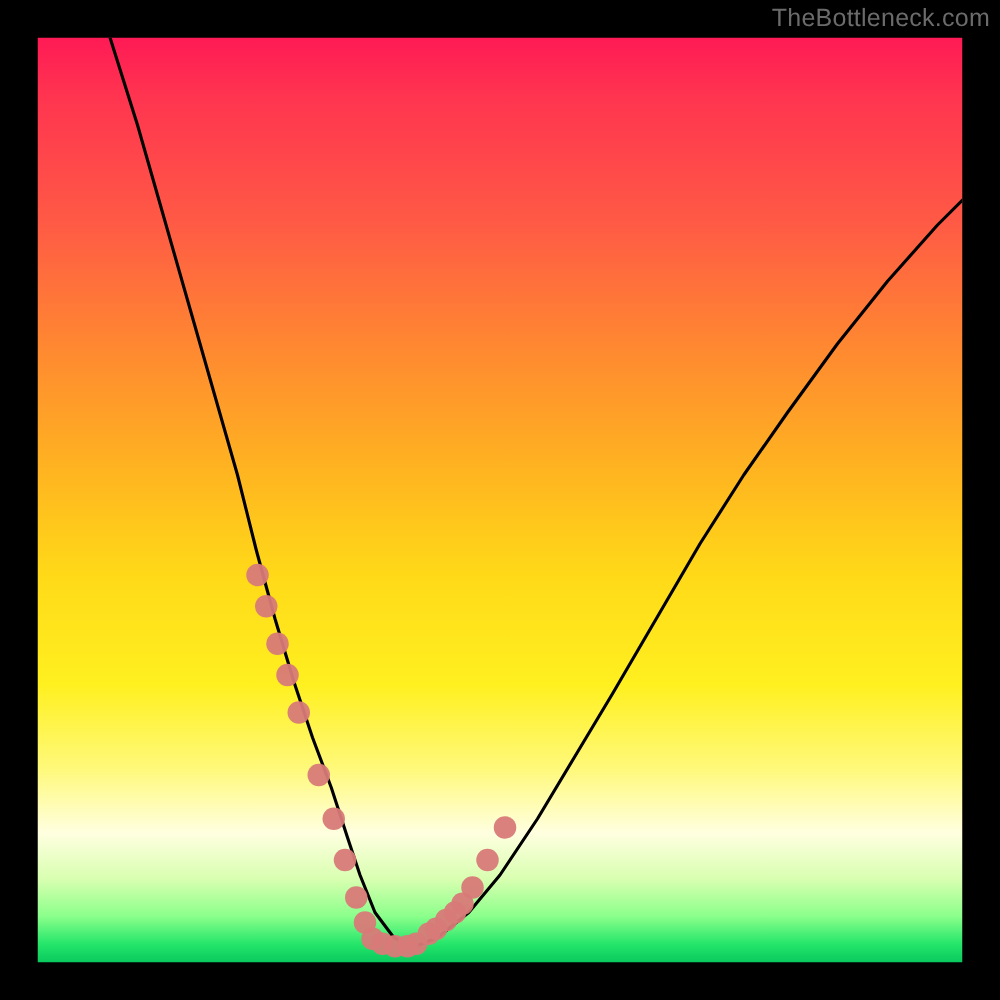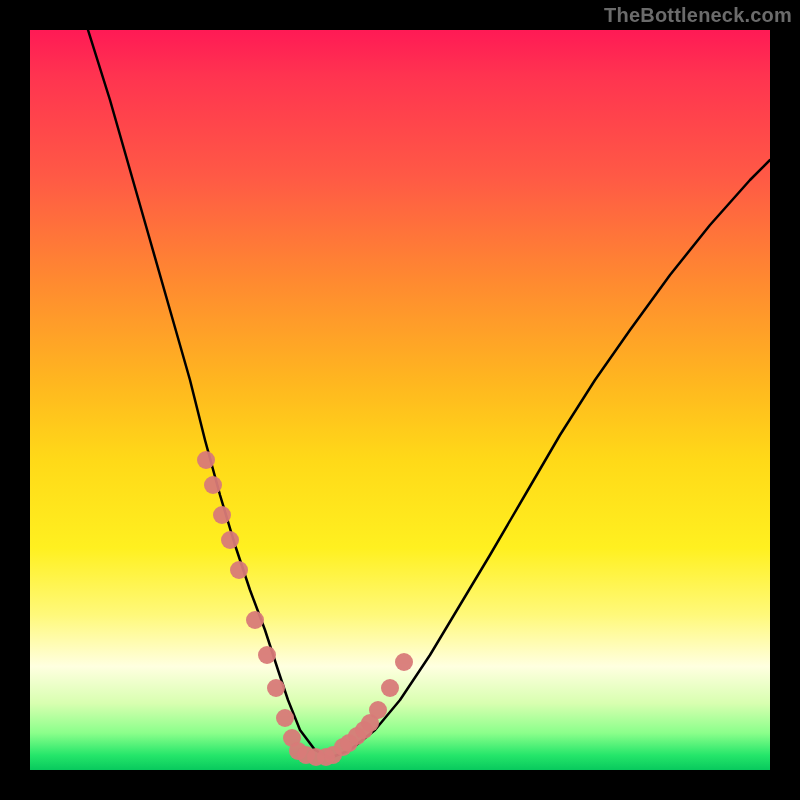--- a/index.html
+++ b/index.html
@@ -62,21 +62,21 @@
   .marker {
     fill: #d87a78;
     fill-opacity: 0.95;
   }
   .watermark {
     position: absolute;
     top: 4px;
     right: 8px;
     color: #6b6b6b;
     font-size: 20px;
-    font-weight: 700;
+    font-weight: 400;
     letter-spacing: 0.2px;
     user-select: none;
   }
 </style>
 </head>
 <body>
 
 <div class="frame">
   <div class="watermark">TheBottleneck.com</div>
   <div class="plot">

